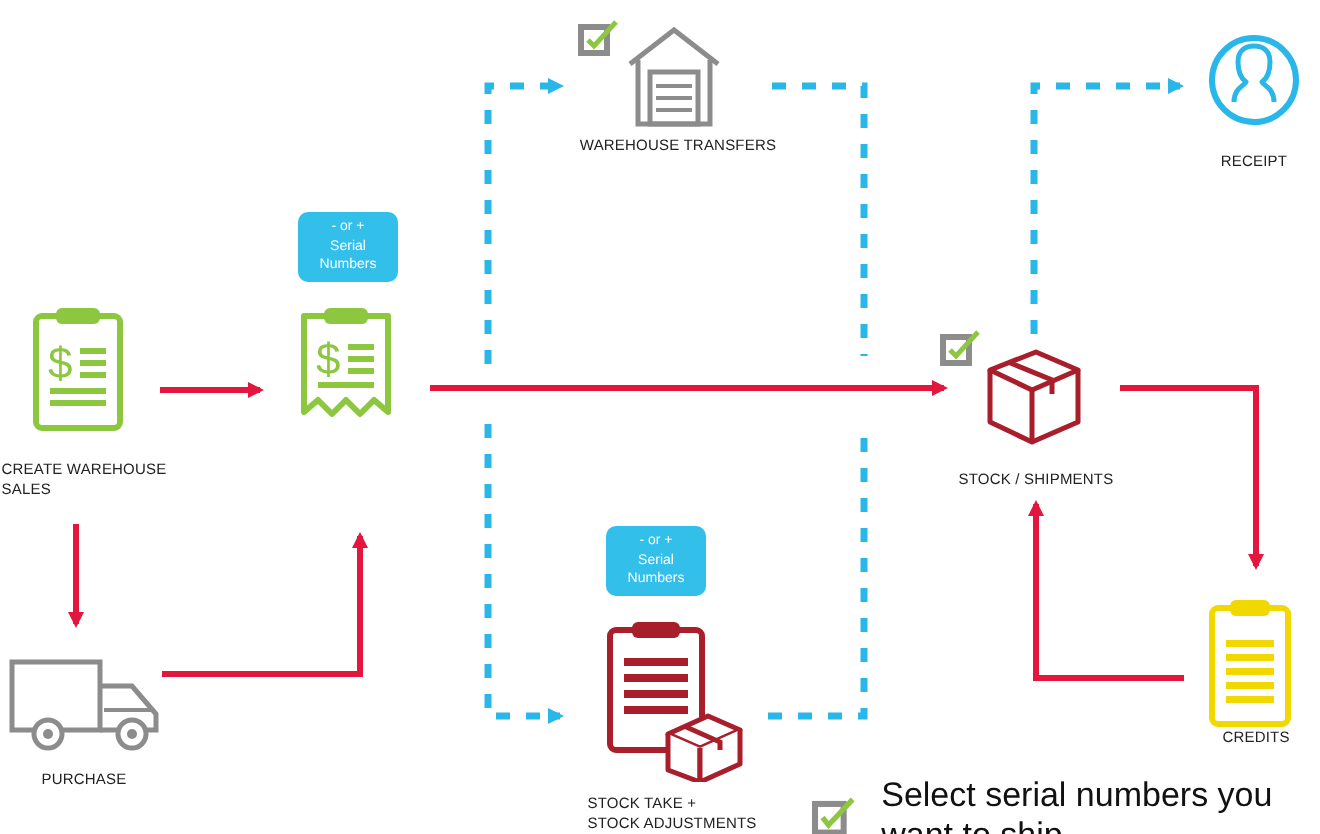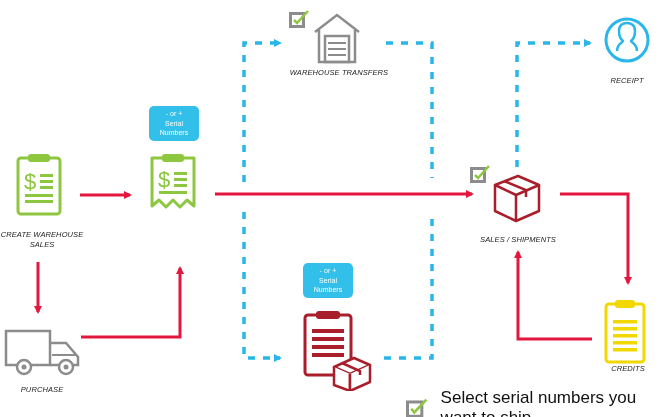--- a/index.html
+++ b/index.html
@@ -1,20 +1,20 @@
 <!DOCTYPE html>
 <html><head>
 <meta charset="utf-8">
 <style>
   html, body { margin:0; padding:0; background:#ffffff; }
   #stage { position:relative; width:660px; height:417px; overflow:hidden; background:#ffffff;
            font-family:"Liberation Sans", sans-serif; }
   svg.lines { position:absolute; left:0; top:0; width:660px; height:417px; }
-  .label { position:absolute; font-size:7.5px; color:#222; text-align:center; line-height:10px;
-           letter-spacing:0.1px; white-space:nowrap; transform:translateX(-50%);font-style:italic; }
+  .label { position:absolute; font-size:7.5px; color:#222; line-height:10px;
+           letter-spacing:0.1px; white-space:nowrap; transform:translateX(-50%); }
   .icon { position:absolute; }
   .badge { position:absolute; background:#32bfea; color:#fff; border-radius:5px; font-size:7px;
            text-align:center; line-height:9.5px; padding:3px 0; width:50px; }
   .badge span { display:block; }
   .legend { position:absolute; left:406px; top:388px; display:flex; align-items:center; }
   .legend-text { font-size:17px; color:#111; margin-left:12px; }
 </style>
 </head>
 <body>
 
@@ -115,33 +115,37 @@
     <rect x="14" y="2" width="24" height="8" rx="3" fill="#a81e2a"></rect>
     <rect x="10" y="20" width="32" height="4" fill="#a81e2a"></rect>
     <rect x="10" y="28" width="32" height="4" fill="#a81e2a"></rect>
     <rect x="10" y="36" width="32" height="4" fill="#a81e2a"></rect>
     <rect x="10" y="44" width="32" height="4" fill="#a81e2a"></rect>
     <path d="M32,58 L52,49 L68,56 L48,65 Z" fill="#fff" stroke="#a81e2a" stroke-width="2.5" stroke-linejoin="round"></path>
     <path d="M32,58 V76 L48,82 V65" fill="#fff" stroke="#a81e2a" stroke-width="2.5" stroke-linejoin="round"></path>
     <path d="M48,65 V82 L68,73 V56" fill="#fff" stroke="#a81e2a" stroke-width="2.5" stroke-linejoin="round"></path>
     <path d="M40,54 L58,62 V66" fill="none" stroke="#a81e2a" stroke-width="2.5"></path>
   </svg>
+  <div class="label" style="left:336px;top:397px">
+    <div>STOCK TAKE +</div>
+    <div>STOCK ADJUSTMENTS</div>
+  </div>
 
   <svg class="icon" style="left:470px;top:165px" width="22" height="20" viewBox="0 0 22 20">
     <rect x="1.5" y="3.5" width="13" height="13" fill="none" stroke="#8c8c8c" stroke-width="3"></rect>
     <path d="M5,10 L8,13 L19,1" fill="none" stroke="#8dc63f" stroke-width="2.5"></path>
   </svg>
   <svg class="icon" style="left:492px;top:173px" width="50" height="50" viewBox="0 0 50 50">
     <path d="M3,12 L26,3 L47,12 L24,22 Z" fill="none" stroke="#a81e2a" stroke-width="2.5" stroke-linejoin="round"></path>
     <path d="M3,12 V38 L24,48 V22" fill="none" stroke="#a81e2a" stroke-width="2.5" stroke-linejoin="round"></path>
     <path d="M24,48 L47,38 V12" fill="none" stroke="#a81e2a" stroke-width="2.5" stroke-linejoin="round"></path>
     <path d="M12,8 L34,17 V24" fill="none" stroke="#a81e2a" stroke-width="2.5"></path>
   </svg>
   <div class="label" style="left:518px;top:235px">
-    <div>SALES / SHIPMENTS</div>
+    <div>STOCK / SHIPMENTS</div>
   </div>
 
   <svg class="icon" style="left:603px;top:16px" width="48" height="48" viewBox="0 0 48 48">
     <circle cx="24" cy="24" r="21" fill="none" stroke="#29b6e8" stroke-width="3"></circle>
     <path d="M14,35 C14,28 19,27 20,25 C16,22 16,17 16,15 C16,9 20,7 24,7 C28,7 32,9 32,15 C32,17 32,22 28,25 C29,27 34,28 34,35" fill="none" stroke="#29b6e8" stroke-width="2.5" stroke-linejoin="round"></path>
   </svg>
   <div class="label" style="left:627px;top:76px">
     <div>RECEIPT</div>
   </div>
 

